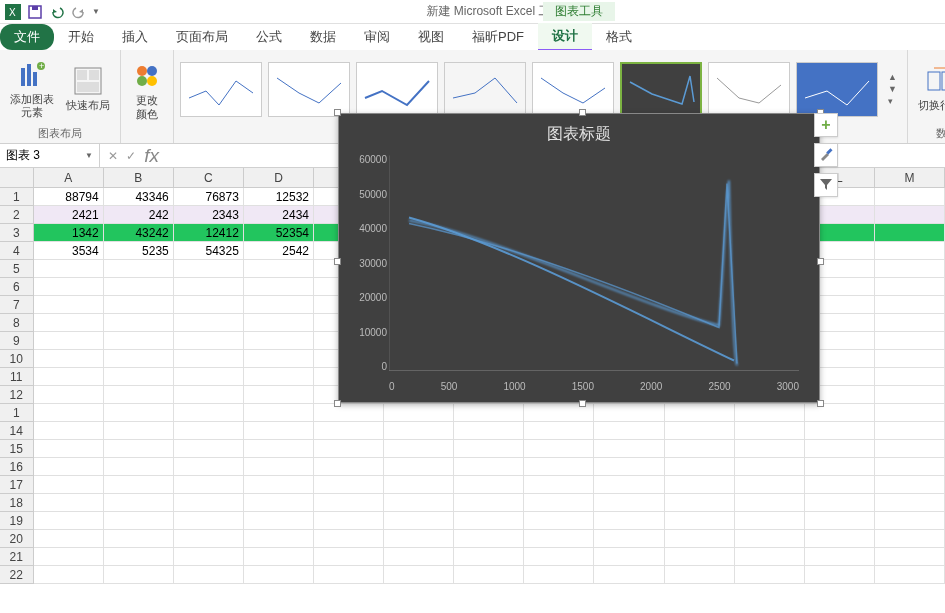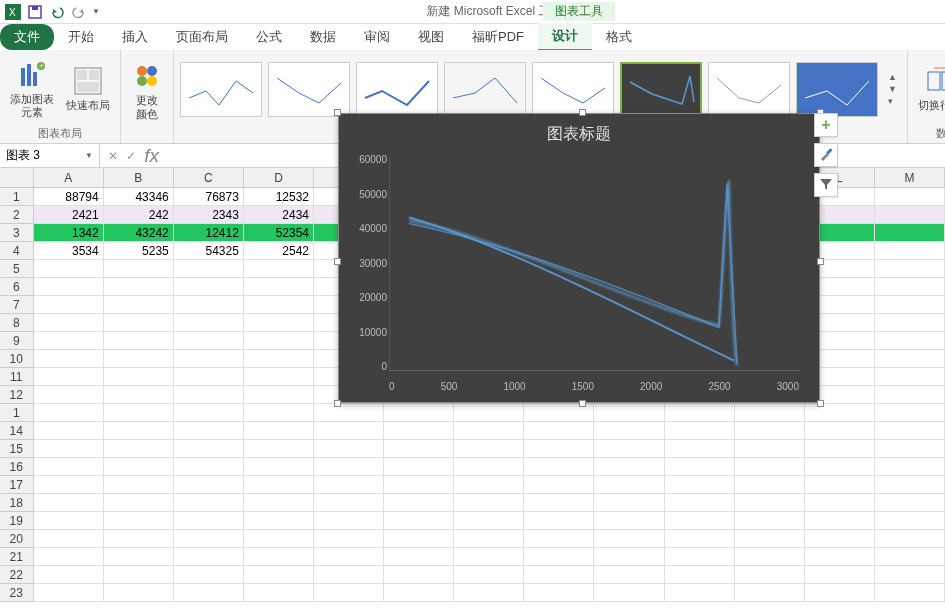--- a/index.html
+++ b/index.html
@@ -575,36 +575,20 @@
         <div class="cell"></div>
         <div class="cell"></div>
         <div class="cell"></div>
         <div class="cell"></div>
         <div class="cell"></div>
         <div class="cell"></div>
         <div class="cell"></div>
         <div class="cell"></div>
         <div class="cell"></div>
       </div>
-      <div class="row">
-        <div class="row-h">23</div>
-        <div class="cell"></div>
-        <div class="cell"></div>
-        <div class="cell"></div>
-        <div class="cell"></div>
-        <div class="cell"></div>
-        <div class="cell"></div>
-        <div class="cell"></div>
-        <div class="cell"></div>
-        <div class="cell"></div>
-        <div class="cell"></div>
-        <div class="cell"></div>
-        <div class="cell"></div>
-        <div class="cell"></div>
-      </div>
     </div>
 </div>
 
 <div class="chart-object">
   <div class="chart-title">图表标题</div>
   <div class="y-axis" id="y-axis">
       <div>0</div>
       <div>10000</div>
       <div>20000</div>
       <div>30000</div>

